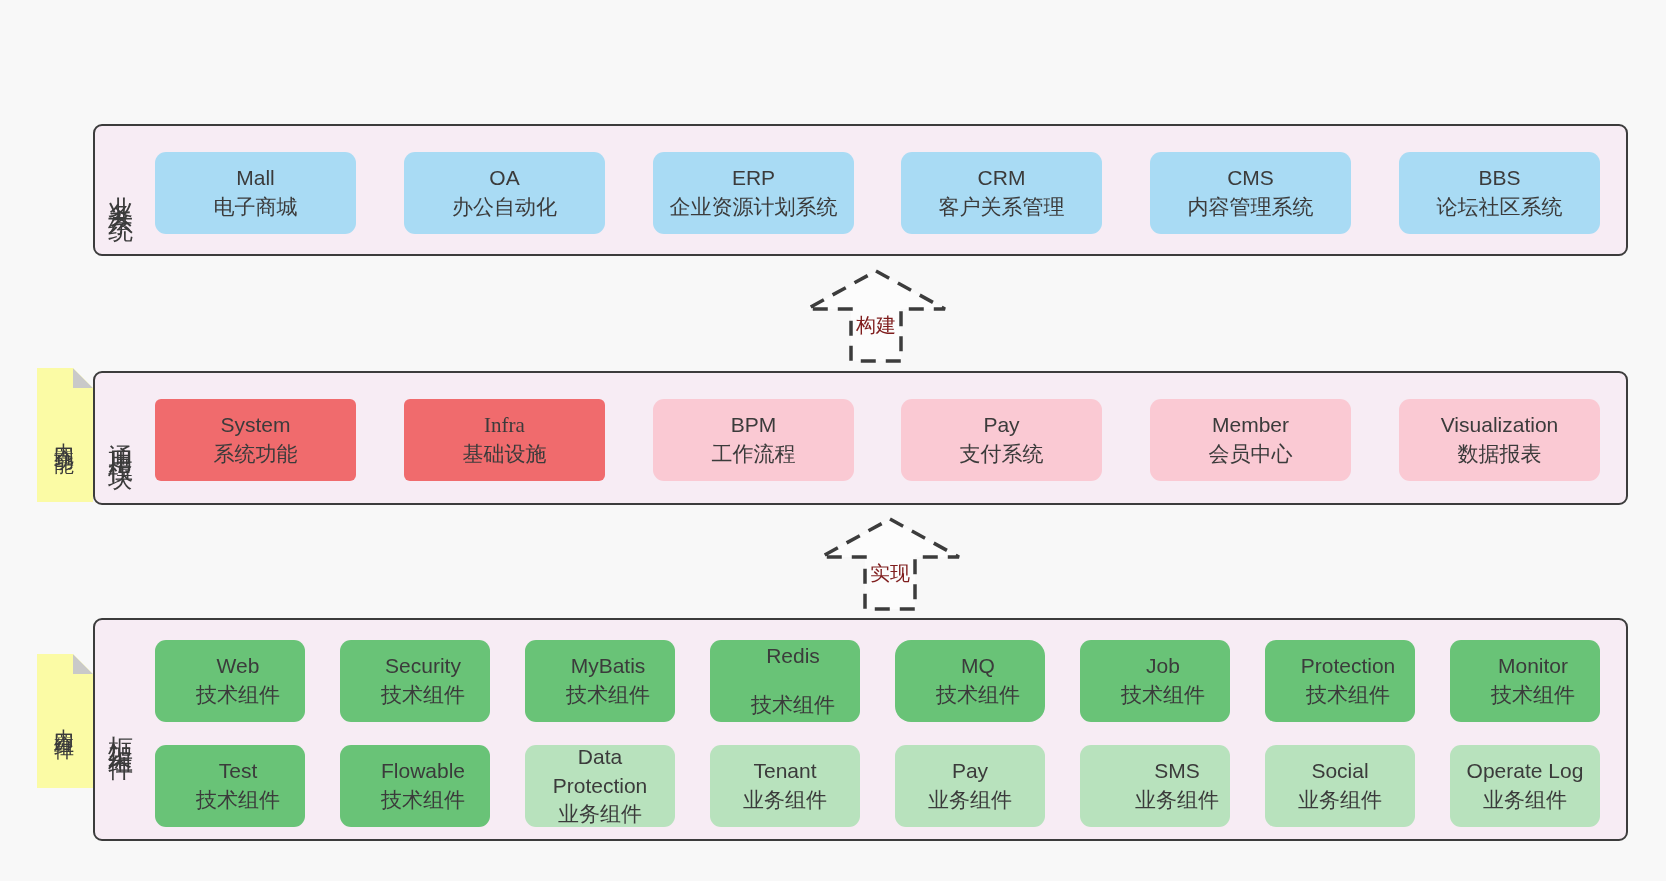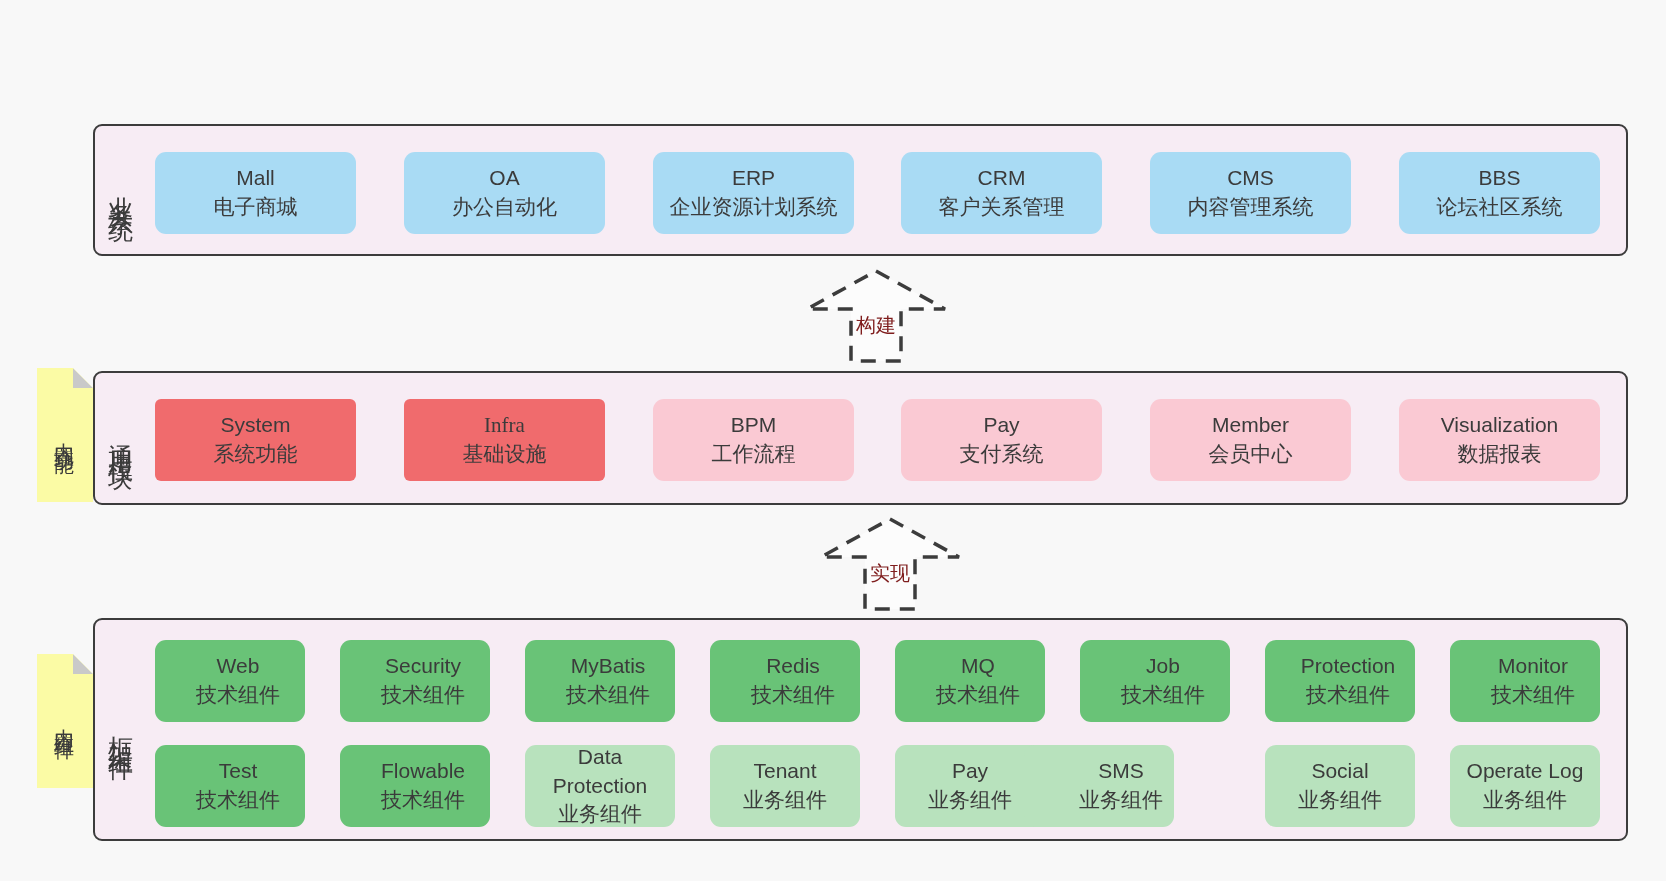--- a/index.html
+++ b/index.html
@@ -174,25 +174,25 @@
       <span>技术组件</span>
     </div>
     <div class="box" style="left:245px;top:20px;width:150px;height:82px;" data-variant="green">
       <span>Security</span>
       <span>技术组件</span>
     </div>
     <div class="box" style="left:430px;top:20px;width:150px;height:82px;" data-variant="green">
       <span>MyBatis</span>
       <span>技术组件</span>
     </div>
-    <div class="box" style="left:615px;top:20px;width:150px;height:82px;" data-variant="green">
+    <div class="box" style="left:615px;top:20px;width:150px;height:82px;justify-content:space-between;" data-variant="green">
       <span>Redis</span>
       <span>技术组件</span>
     </div>
-    <div class="box" style="left:800px;top:20px;width:150px;height:82px;" data-variant="green">
+    <div class="box" style="left:800px;top:20px;width:150px;height:82px;border-radius:16px;" data-variant="green">
       <span>MQ</span>
       <span>技术组件</span>
     </div>
     <div class="box" style="left:985px;top:20px;width:150px;height:82px;text-align:center;" data-variant="green">
       <span>Job</span>
       <span>技术组件</span>
     </div>
     <div class="box" style="left:1170px;top:20px;width:150px;height:82px;" data-variant="green">
       <span>Protection</span>
       <span>技术组件</span>
@@ -215,21 +215,21 @@
       <span>业务组件</span>
     </div>
     <div class="box" style="left:615px;top:125px;width:150px;height:82px;" data-variant="lightgreen">
       <span>Tenant</span>
       <span>业务组件</span>
     </div>
     <div class="box" style="left:800px;top:125px;width:150px;height:82px;" data-variant="lightgreen">
       <span>Pay</span>
       <span>业务组件</span>
     </div>
-    <div class="box" style="left:929px;top:125px;width:150px;height:82px;padding-left:48px;" data-variant="lightgreen">
+    <div class="box" style="left:985px;top:125px;width:150px;height:82px;padding-left:48px;" data-variant="lightgreen">
       <span>SMS</span>
       <span>业务组件</span>
     </div>
     <div class="box" style="left:1170px;top:125px;width:150px;height:82px;" data-variant="lightgreen">
       <span>Social</span>
       <span>业务组件</span>
     </div>
     <div class="box" style="left:1355px;top:125px;width:150px;height:82px;" data-variant="lightgreen">
       <span>Operate Log</span>
       <span>业务组件</span>

